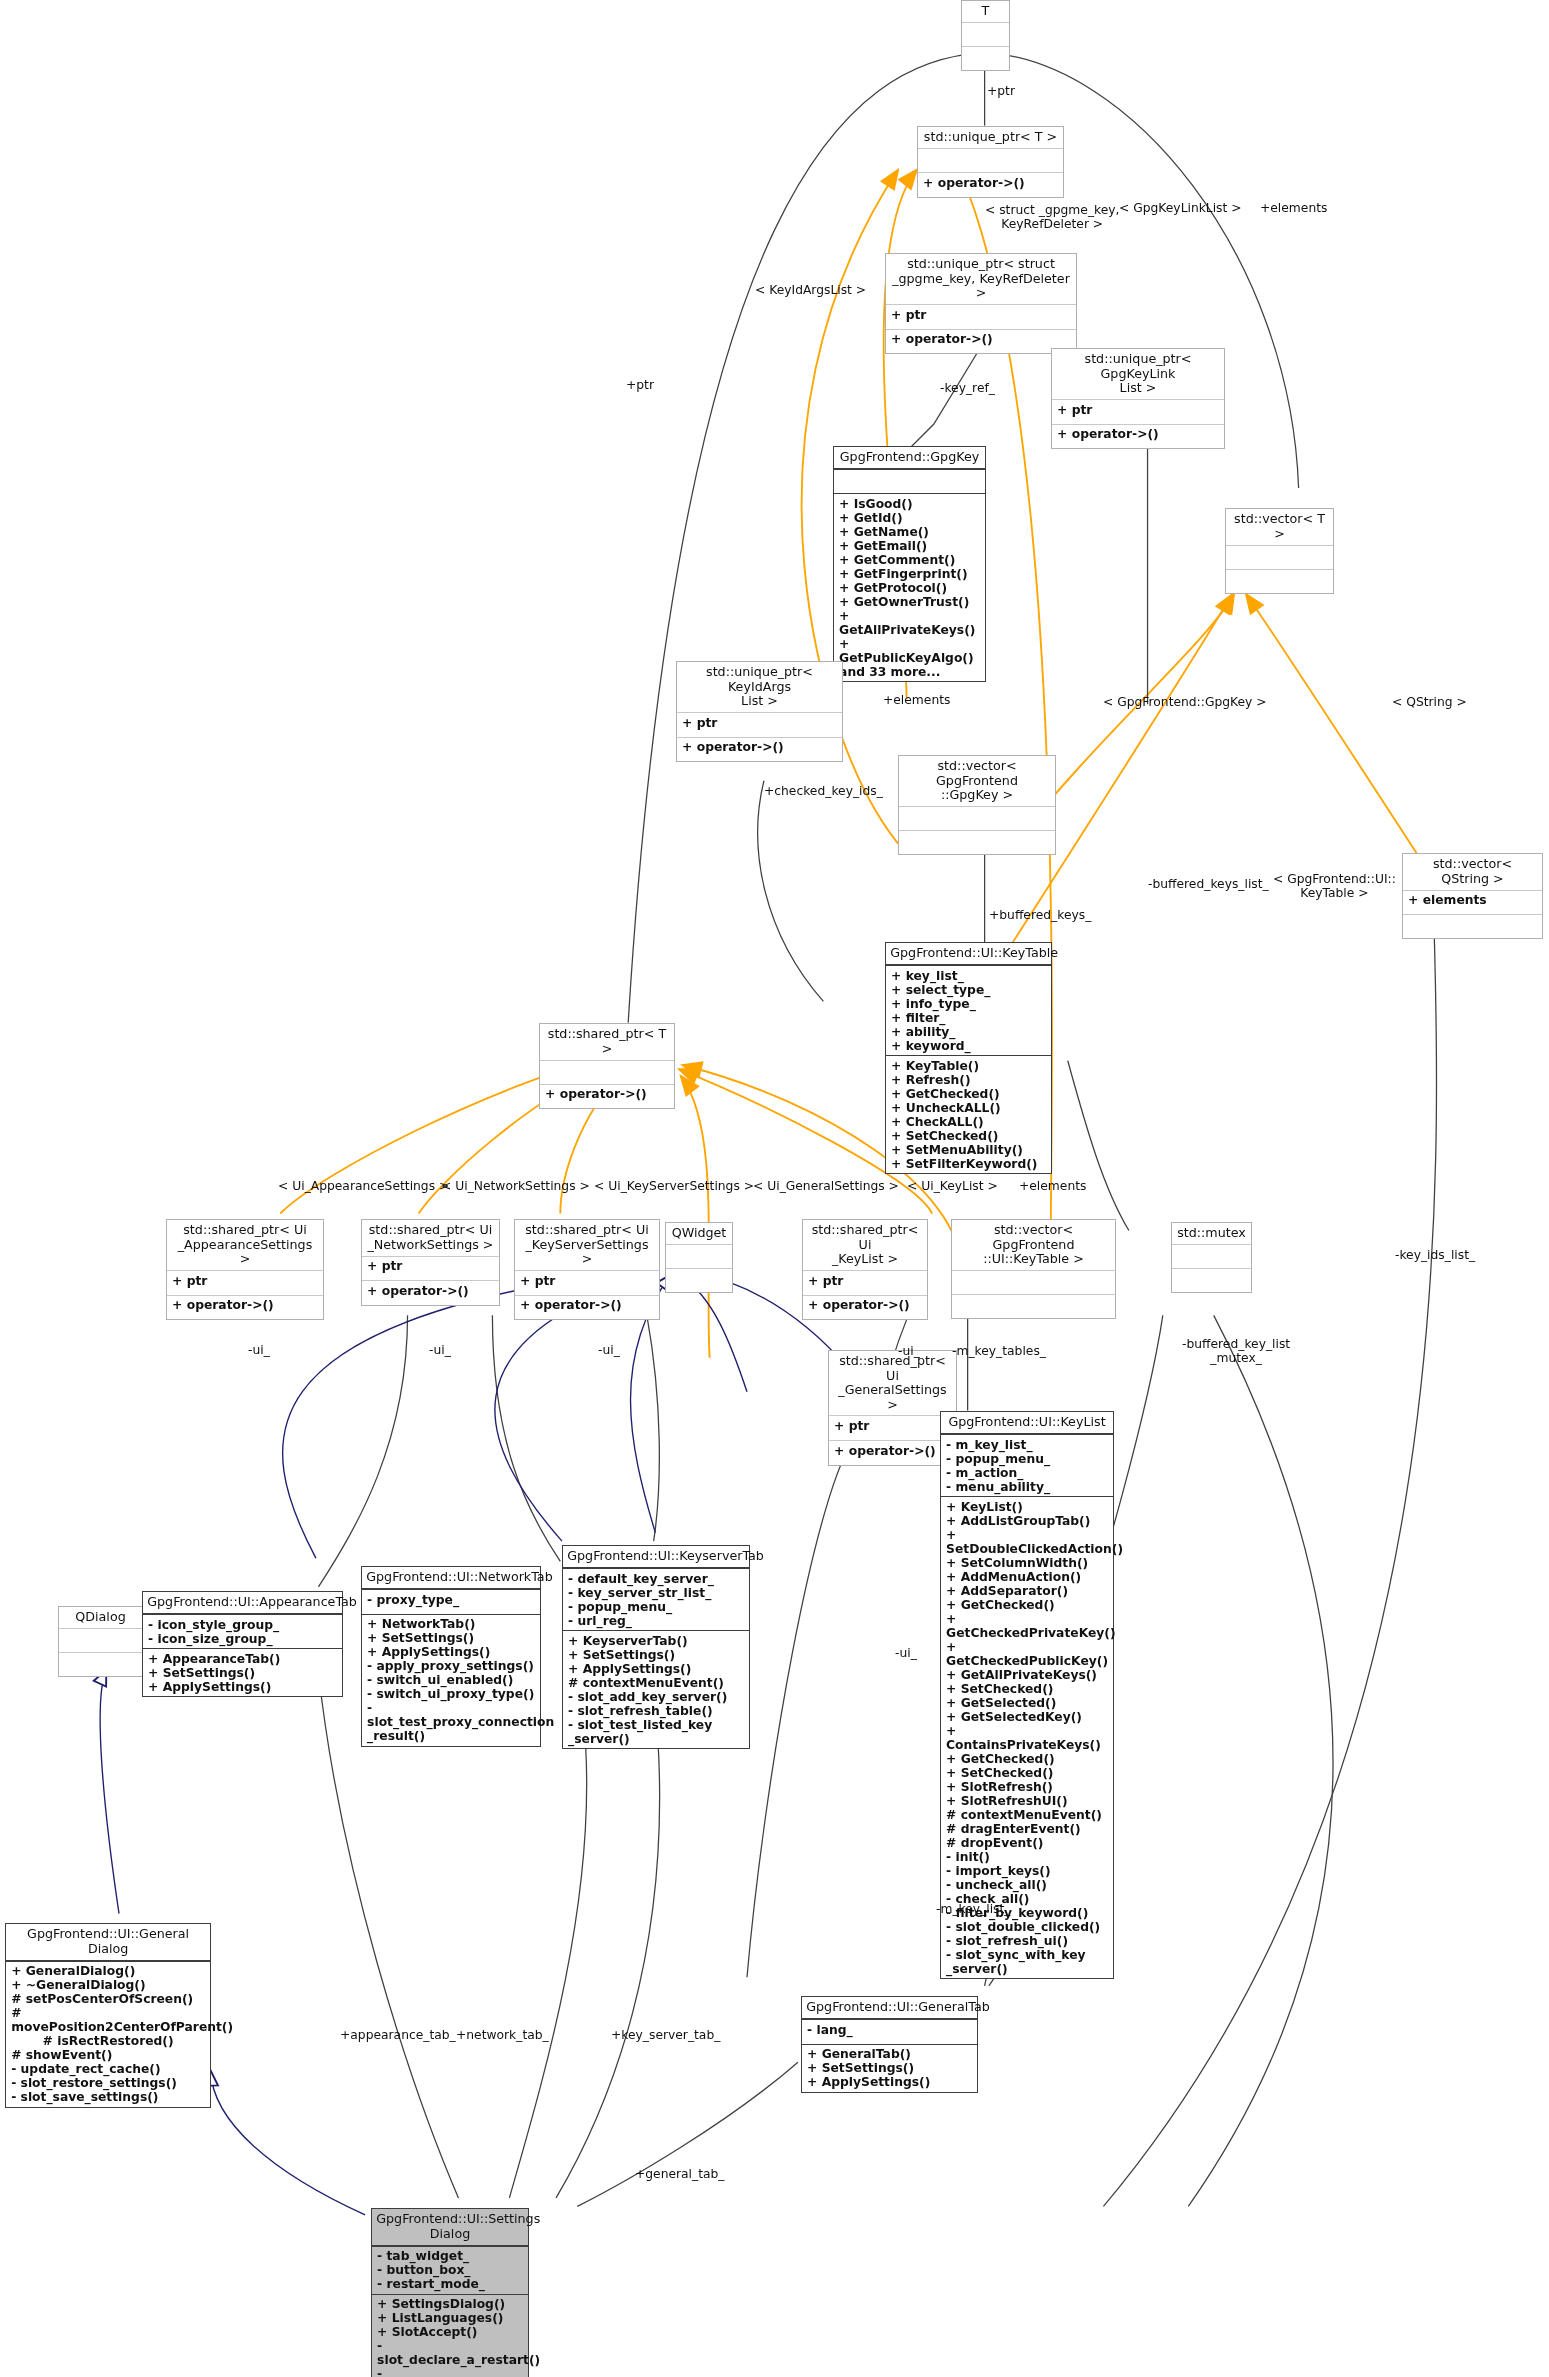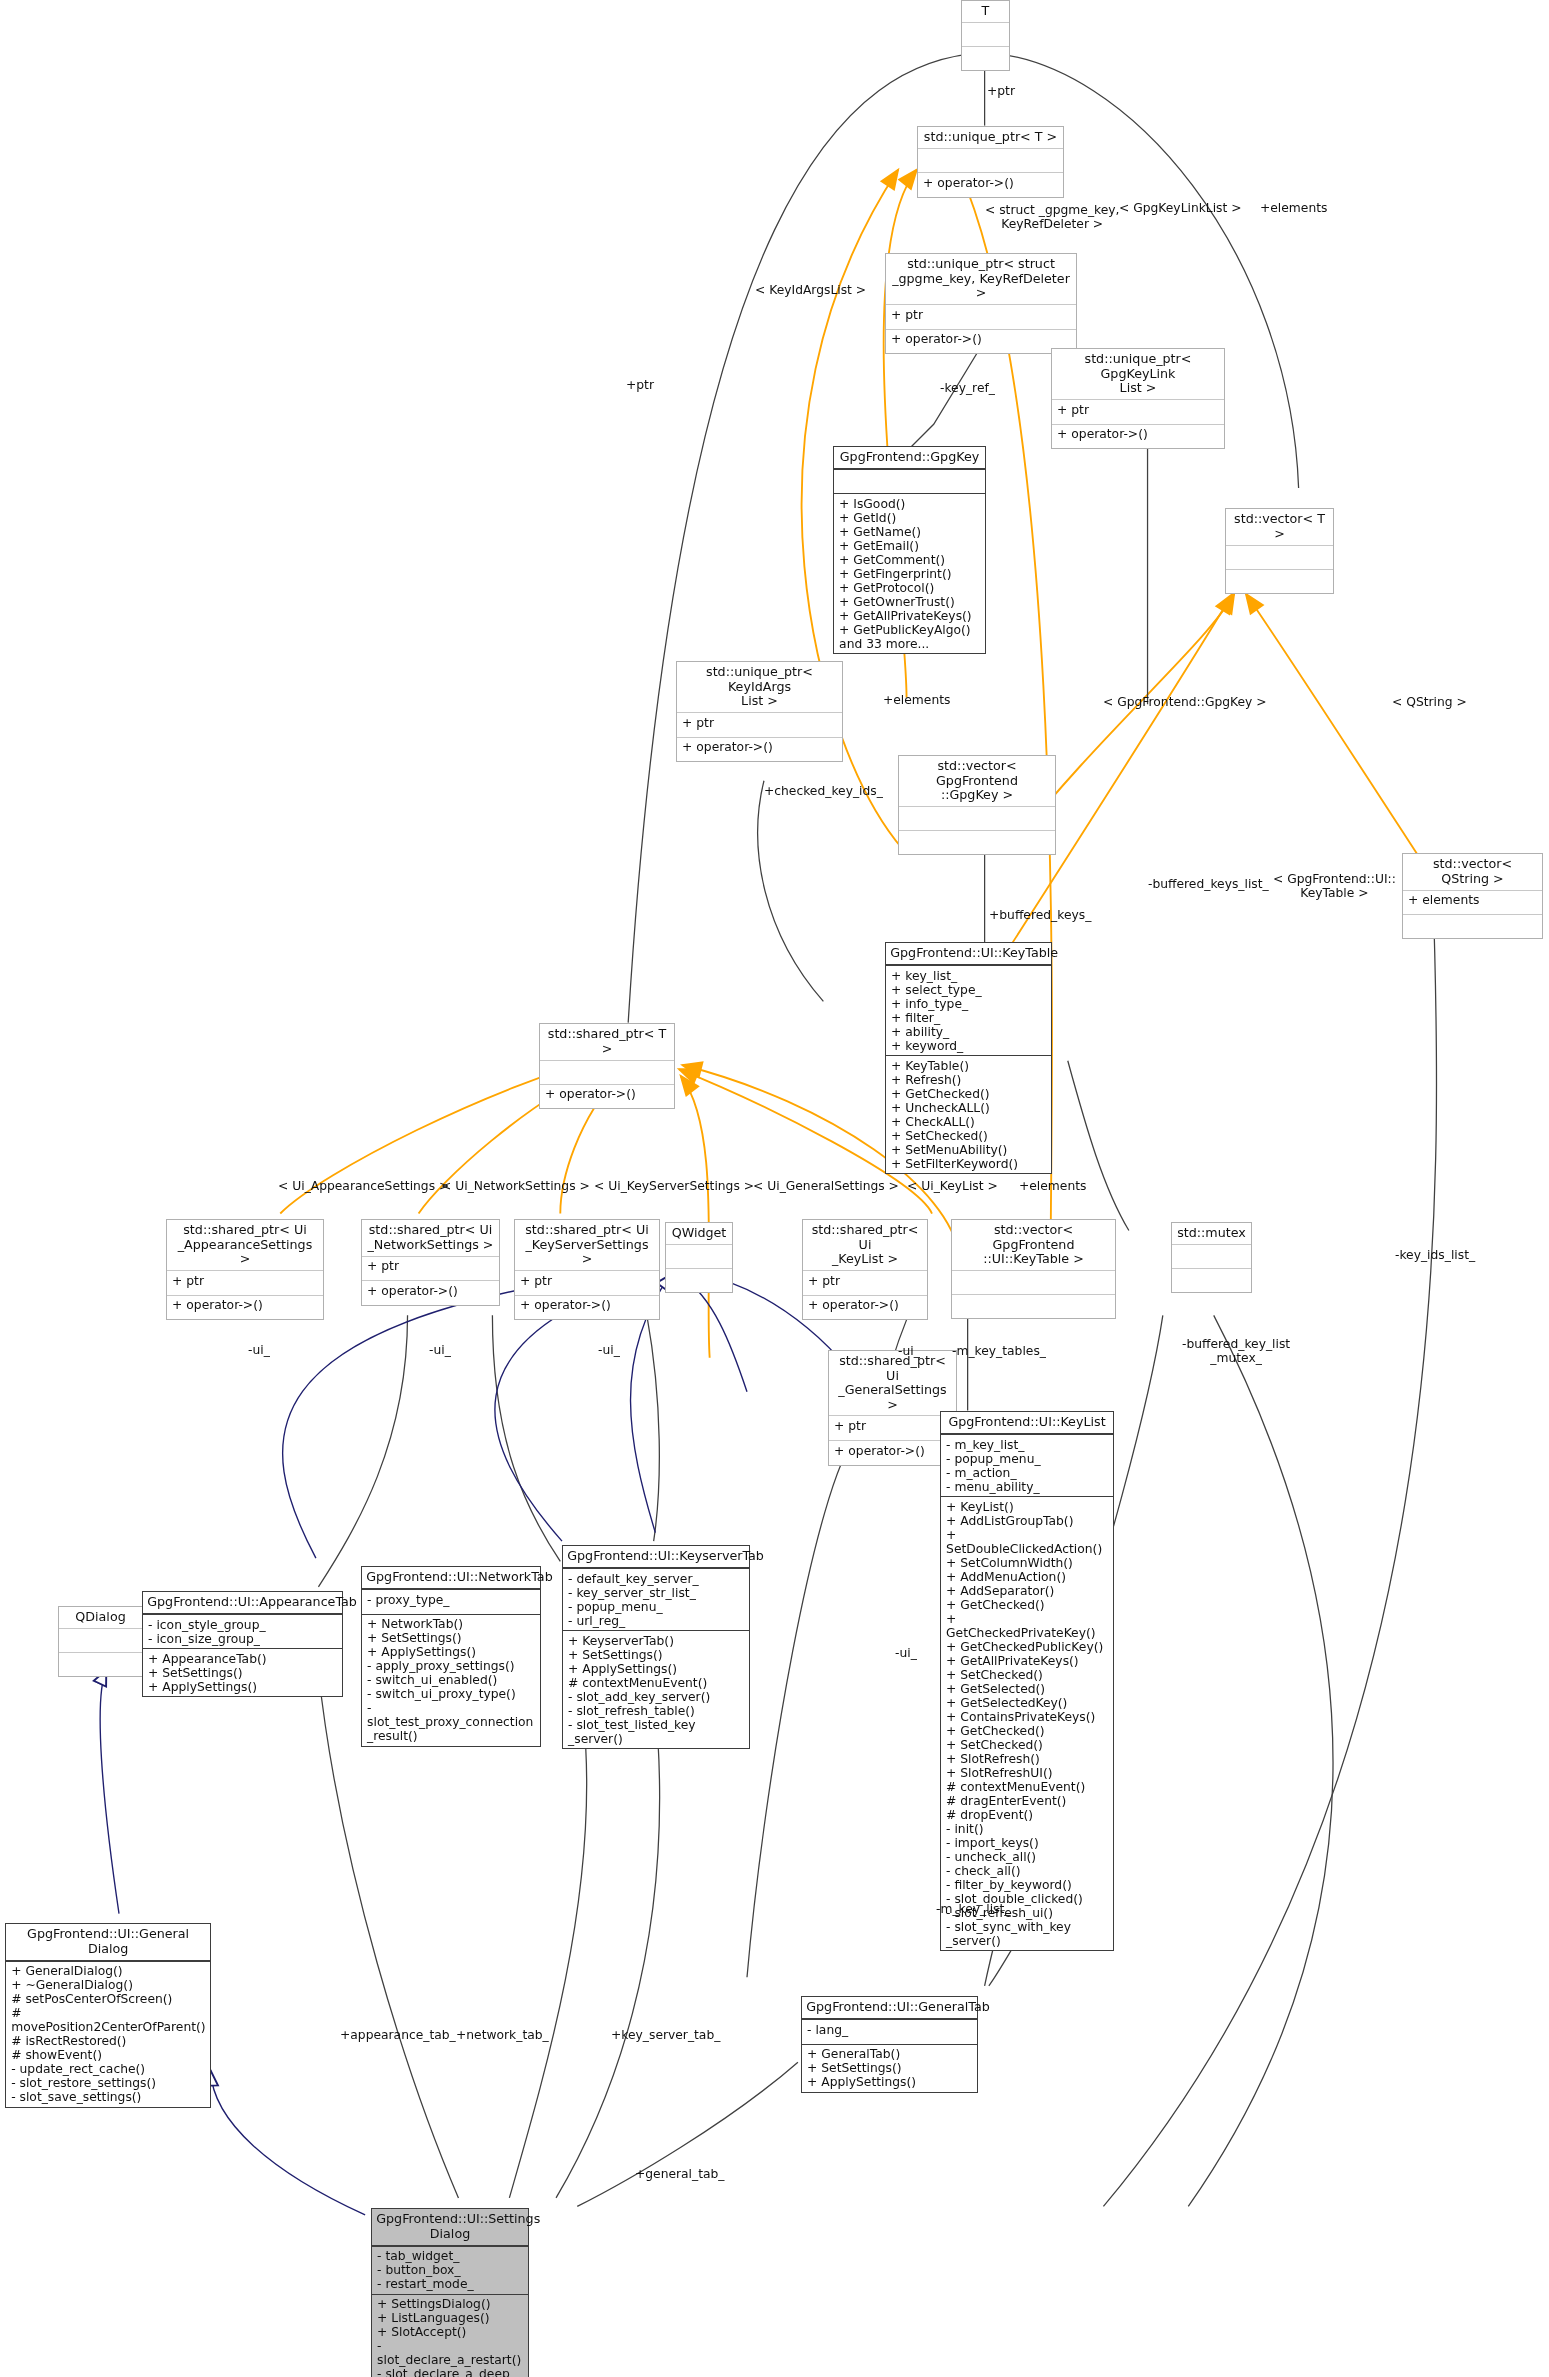--- a/index.html
+++ b/index.html
@@ -9,21 +9,21 @@
   #edges{position:absolute;left:0;top:0;width:1550px;height:2377px;}
 
   .node{position:absolute;box-sizing:border-box;background:#ffffff;border:0.8px solid #b0b0b0;}
   .node.solid{border:1.7px solid #3d3d3d;}
   .node.filled{background:#bfbfbf;}
   .node .title{
      text-align:center;font-size:12.7px;line-height:14.4px;color:#111;
      padding:3.4px 4.2px 3.4px 4.2px;
   }
   .node.solid .title{border-bottom:1.7px solid #3d3d3d;}
-  .node .sec{border-top:0.8px solid #c8c8c8;padding:2.5px 5.1px;min-height:18.7px;}
+  .node .sec{border-top:0.8px solid #c8c8c8;padding:2.5px 5.1px;min-height:18.7px;font-weight:bold;}
   .node.solid .sec{border-top:1.7px solid #3d3d3d;}
   .node .sec div{font-size:12.3px;line-height:14px;color:#111;white-space:pre;}
   .node .empty{min-height:18px;}
 
   .elabel{position:absolute;font-size:12.3px;line-height:13.6px;color:#111;white-space:pre;text-align:center;}
 </style>
 </head>
 <body>
 
 <div id="canvas">
@@ -379,21 +379,21 @@
   </div>
 
   <div class="node solid" style="left:5.1px;top:1923px;width:206px;">
     <div class="title" style="white-space: pre-wrap;">GpgFrontend::UI::General
 Dialog</div>
     <div class="sec">
       <div style="white-space: pre-wrap;">+ GeneralDialog()</div>
       <div style="white-space: pre-wrap;">+ ~GeneralDialog()</div>
       <div style="white-space: pre-wrap;"># setPosCenterOfScreen()</div>
       <div style="white-space: pre-wrap;"># movePosition2CenterOfParent()</div>
-      <div style="white-space: pre-wrap;"># isRectRestored()</div>
+      <div style="white-space: pre-wrap; text-align: center;"># isRectRestored()</div>
       <div style="white-space: pre-wrap;"># showEvent()</div>
       <div style="white-space: pre-wrap;">- update_rect_cache()</div>
       <div style="white-space: pre-wrap;">- slot_restore_settings()</div>
       <div style="white-space: pre-wrap;">- slot_save_settings()</div>
     </div>
   </div>
 
   <div class="node solid" style="left:801px;top:1996px;width:177px;">
     <div class="title" style="white-space: pre-wrap;">GpgFrontend::UI::GeneralTab</div>
     <div class="sec">

